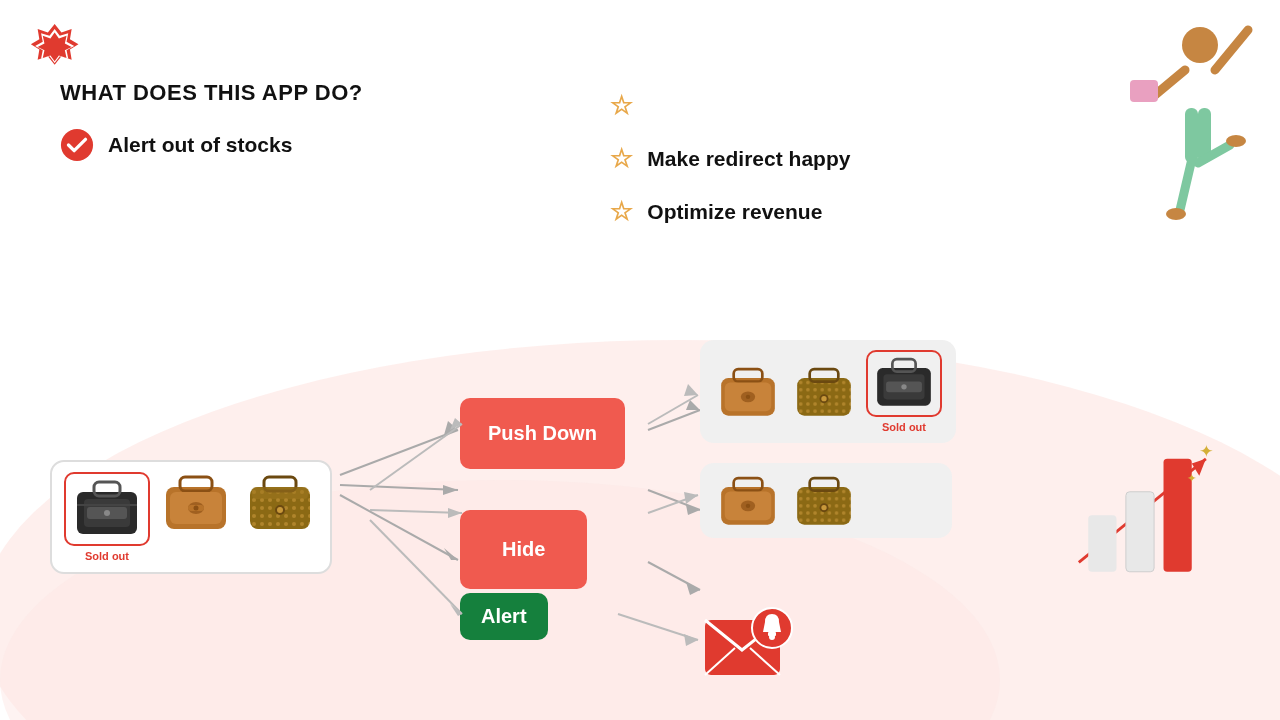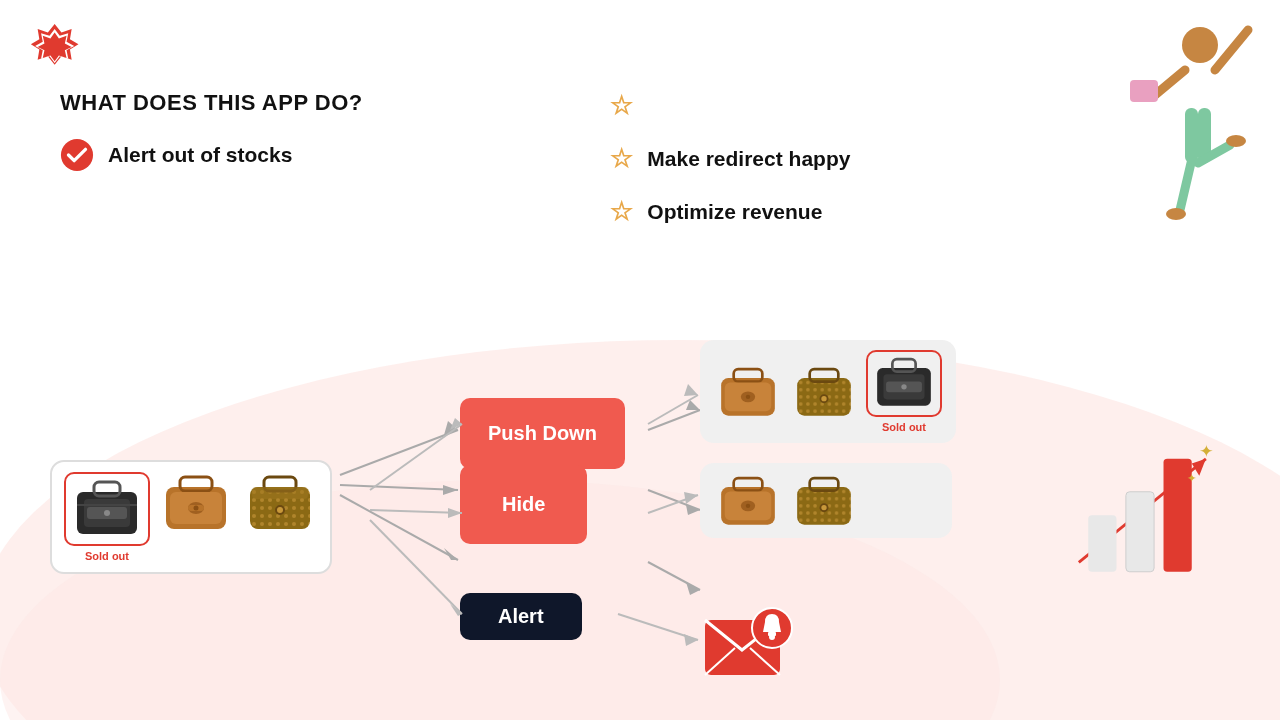--- a/index.html
+++ b/index.html
@@ -33,21 +33,21 @@
     
     .logo {
       position: absolute;
       top: 18px;
       left: 30px;
     }
 
     
     .left-section {
       position: absolute;
-      top: 90px;
+      top: 80px;
       left: 60px;
       width: 500px;
     }
 
     .section-title {
       font-size: 22px;
       font-weight: 900;
       color: #111;
       margin-bottom: 22px;
       letter-spacing: 0.5px;
@@ -335,23 +335,23 @@
         <rect x="22" y="5" width="32" height="14" rx="5" fill="none" stroke="#6B4910" stroke-width="3"></rect>
         <rect x="10" y="15" width="56" height="12" rx="4" fill="#a07820" opacity="0.5"></rect>
         <circle cx="38" cy="38" r="5" fill="#6B4910"></circle>
         <circle cx="38" cy="38" r="3" fill="#c8983a"></circle>
       </svg>
     </div>
   </div>
 
   <div class="action-btn btn-push-down" style="position:absolute; left:460px; top:398px; background:#f05a4f; color:#fff; font-size:20px; font-weight:700; border-radius:10px; padding:24px 28px; display:flex; align-items:center; justify-content:center;">Push Down</div>
 
-  <div class="action-btn btn-hide" style="position:absolute; left:460px; top:465px; background:#f05a4f; color:#fff; font-size:20px; font-weight:700; border-radius:10px; padding:28px 42px; display:flex; align-items:center; justify-content:center;">Hide</div>
-
-  <div class="action-btn btn-alert" style="position:absolute; left:460px; top:593px; background:#0f172a; color:#fff; font-size:20px; font-weight:700; border-radius:10px; padding:12px 38px; display:flex; align-items:center; justify-content:center;">Alert</div>
+  <div class="action-btn btn-hide" style="position:absolute; left:460px; top:510px; background:#f05a4f; color:#fff; font-size:20px; font-weight:700; border-radius:10px; padding:28px 42px; display:flex; align-items:center; justify-content:center;">Hide</div>
+
+  <div class="action-btn btn-alert" style="position:absolute; left:460px; top:593px; background:#15803d; color:#fff; font-size:20px; font-weight:700; border-radius:10px; padding:12px 21px; display:flex; align-items:center; justify-content:center;">Alert</div>
 
   <div style="position:absolute; left:700px; top:340px; background:#f0f0f0; border-radius:14px; padding:10px 14px; display:flex; gap:8px; align-items:center;">
 
     <svg width="68" height="55" viewBox="0 0 76 60" xmlns="http://www.w3.org/2000/svg">
       <rect x="8" y="15" width="60" height="42" rx="8" fill="#b8732a"></rect>
       <rect x="22" y="5" width="32" height="14" rx="5" fill="none" stroke="#8B5014" stroke-width="3"></rect>
       <rect x="12" y="20" width="52" height="32" rx="6" fill="#c8833a"></rect>
       <ellipse cx="38" cy="36" rx="8" ry="6" fill="#a06020"></ellipse>
       <circle cx="38" cy="36" r="2.5" fill="#8B5014"></circle>
     </svg>

